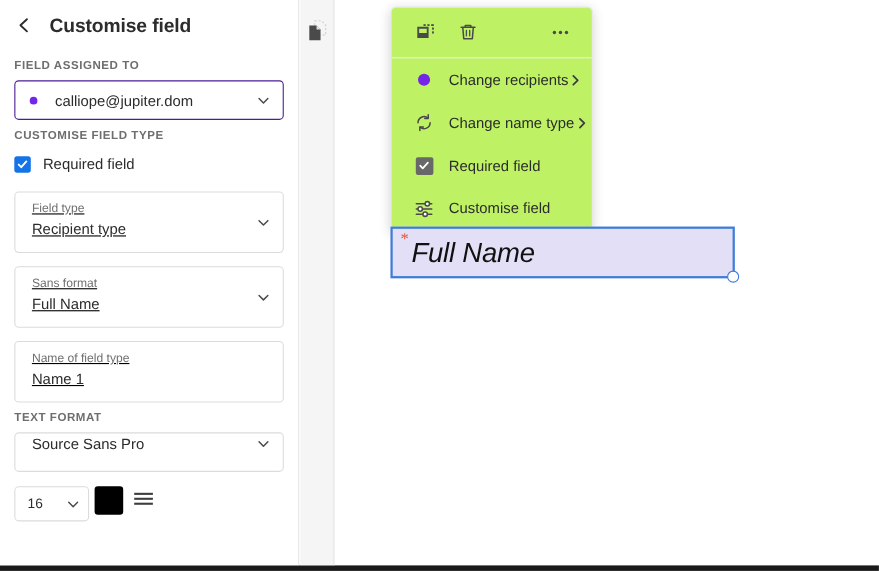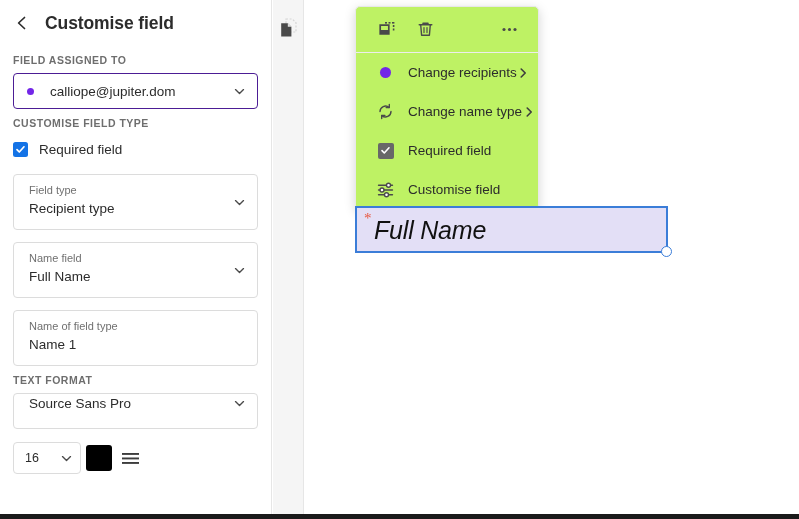--- a/index.html
+++ b/index.html
@@ -118,20 +118,21 @@
 
   .field-box {
     margin: 12px 13px 0 13px;
     border: 1px solid #dcdcdc;
     border-radius: 4px;
     background: #fff;
     height: 56px;
     position: relative;
     padding: 8px 11px 0 15px;
     cursor: pointer;
+    text-decoration: underline;
   }
   .field-box .fb-label {
     font-size: 11px;
     color: #707070;
     line-height: 14px;
   }
   .field-box .fb-value {
     font-size: 13.5px;
     color: #2c2c2c;
     line-height: 22px;
@@ -158,21 +159,20 @@
     background: #fff;
   }
   .font-combo .fc-value {
     font-size: 13.5px;
     color: #2c2c2c;
     flex: 1;
   }
 
   .format-row {
     display: flex;
-    align-items: center;
     margin: 13px 13px 0 13px;
     gap: 5px;
   }
   .size-combo {
     width: 68px;
     height: 32px;
     border: 1px solid #dcdcdc;
     border-radius: 4px;
     display: flex;
     align-items: center;
@@ -373,21 +373,21 @@
       <div class="fb-label">Field type</div>
       <div class="fb-value">Recipient type</div>
       <span class="fb-chev">
         <svg width="13" height="13" viewBox="0 0 13 13">
           <path d="M2.5 4.6 L6.5 8.6 L10.5 4.6" fill="none" stroke="#4a4a4a" stroke-width="1.35" stroke-linecap="round" stroke-linejoin="round"></path>
         </svg>
       </span>
     </div>
 
     <div class="field-box">
-      <div class="fb-label">Name field</div>
+      <div class="fb-label">Sans format</div>
       <div class="fb-value">Full Name</div>
       <span class="fb-chev">
         <svg width="13" height="13" viewBox="0 0 13 13">
           <path d="M2.5 4.6 L6.5 8.6 L10.5 4.6" fill="none" stroke="#4a4a4a" stroke-width="1.35" stroke-linecap="round" stroke-linejoin="round"></path>
         </svg>
       </span>
     </div>
 
     <div class="field-box">
       <div class="fb-label">Name of field type</div>

